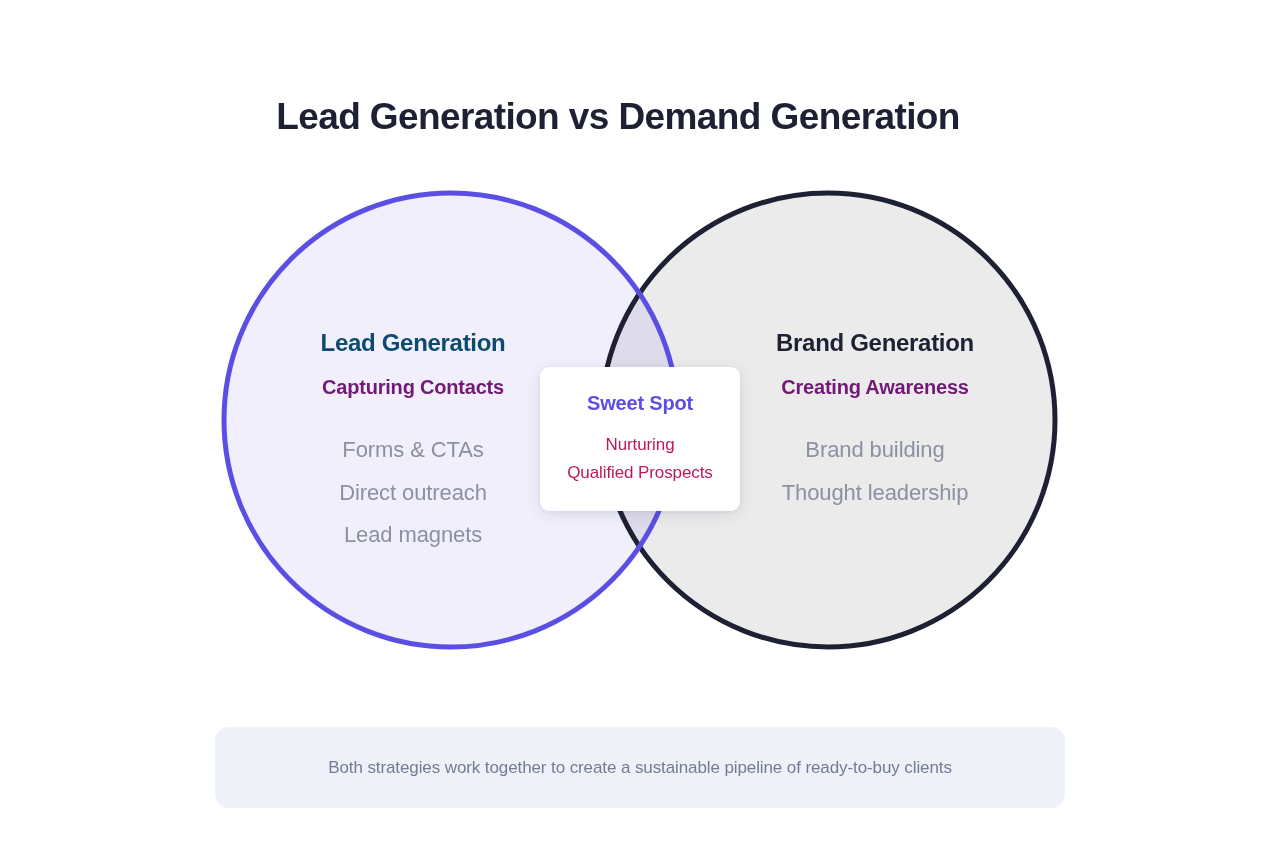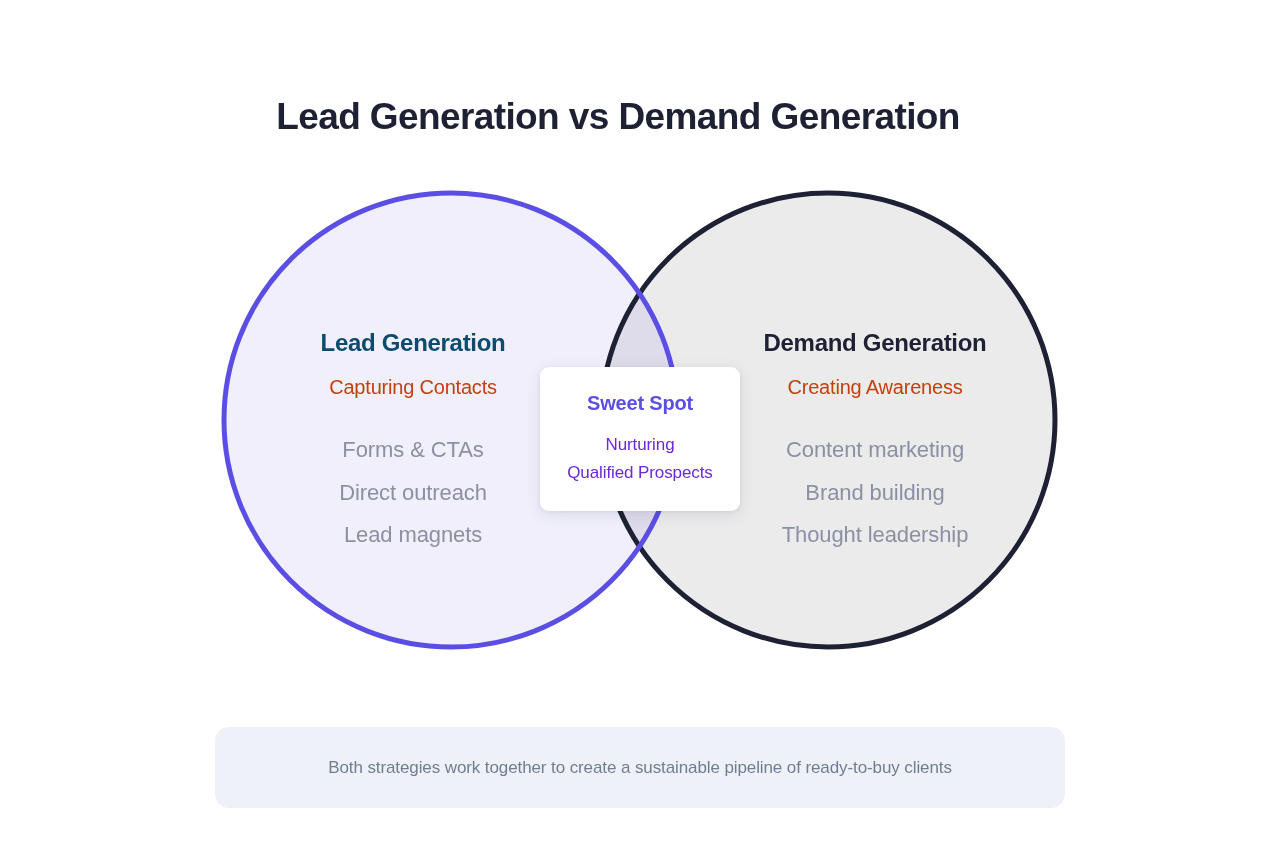--- a/index.html
+++ b/index.html
@@ -58,22 +58,22 @@
     font-weight: bold;
     line-height: 1.22;
     letter-spacing: -0.3px;
     margin: 0;
   }
   .circle-heading.accent { color: #0c4a6e; }
   .circle-heading.dark   { color: #1e2033; }
 
   .circle-subheading {
     font-size: 20px;
-    font-weight: normal;
-    color: #c2410c;
+    font-weight: bold;
+    color: #701a75;
     letter-spacing: -0.2px;
     margin: 18px 0 0 0;
     line-height: 1.2;
   }
 
   .circle-list {
     list-style: none;
     margin: 30px 0 0 0;
     padding: 0;
   }
@@ -105,21 +105,21 @@
   #sweet-spot-title {
     font-size: 20px;
     font-weight: bold;
     color: #5b4ee5;
     letter-spacing: -0.2px;
     line-height: 1.2;
     margin-bottom: 16px;
   }
   .sweet-spot-line {
     font-size: 17px;
-    color: #6d28d9;
+    color: #be185d;
     line-height: 1.67;
     text-align: left;
     letter-spacing: -0.1px;
   }
 
   
   #footer-banner {
     position: absolute;
     left: 215px;
     top: 727px;
@@ -169,24 +169,23 @@
     <div class="circle-heading accent">Lead Generation</div>
     <div class="circle-subheading">Capturing Contacts</div>
     <ul class="circle-list">
       <li>Forms &amp; CTAs</li>
       <li>Direct outreach</li>
       <li>Lead magnets</li>
     </ul>
   </div>
 
   <div id="right-circle-content" class="circle-content">
-    <div class="circle-heading dark">Demand Generation</div>
+    <div class="circle-heading dark">Brand Generation</div>
     <div class="circle-subheading">Creating Awareness</div>
     <ul class="circle-list">
-      <li>Content marketing</li>
       <li>Brand building</li>
       <li>Thought leadership</li>
     </ul>
   </div>
 
   <div id="sweet-spot-card">
     <div id="sweet-spot-title">Sweet Spot</div>
     <div class="sweet-spot-line">Nurturing</div>
     <div class="sweet-spot-line">Qualified Prospects</div>
   </div>

